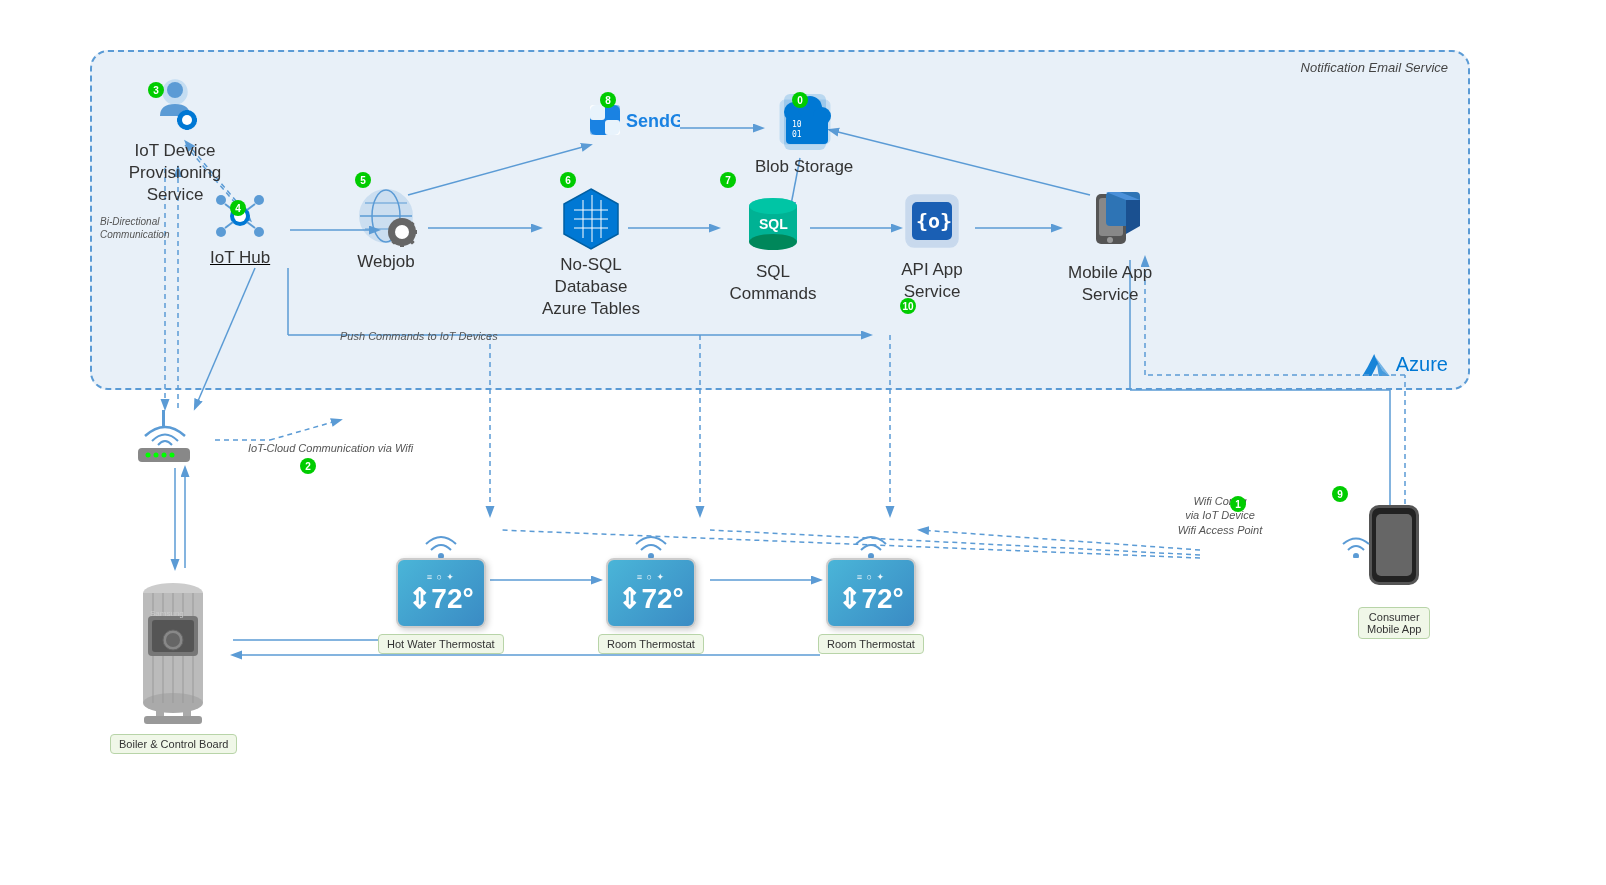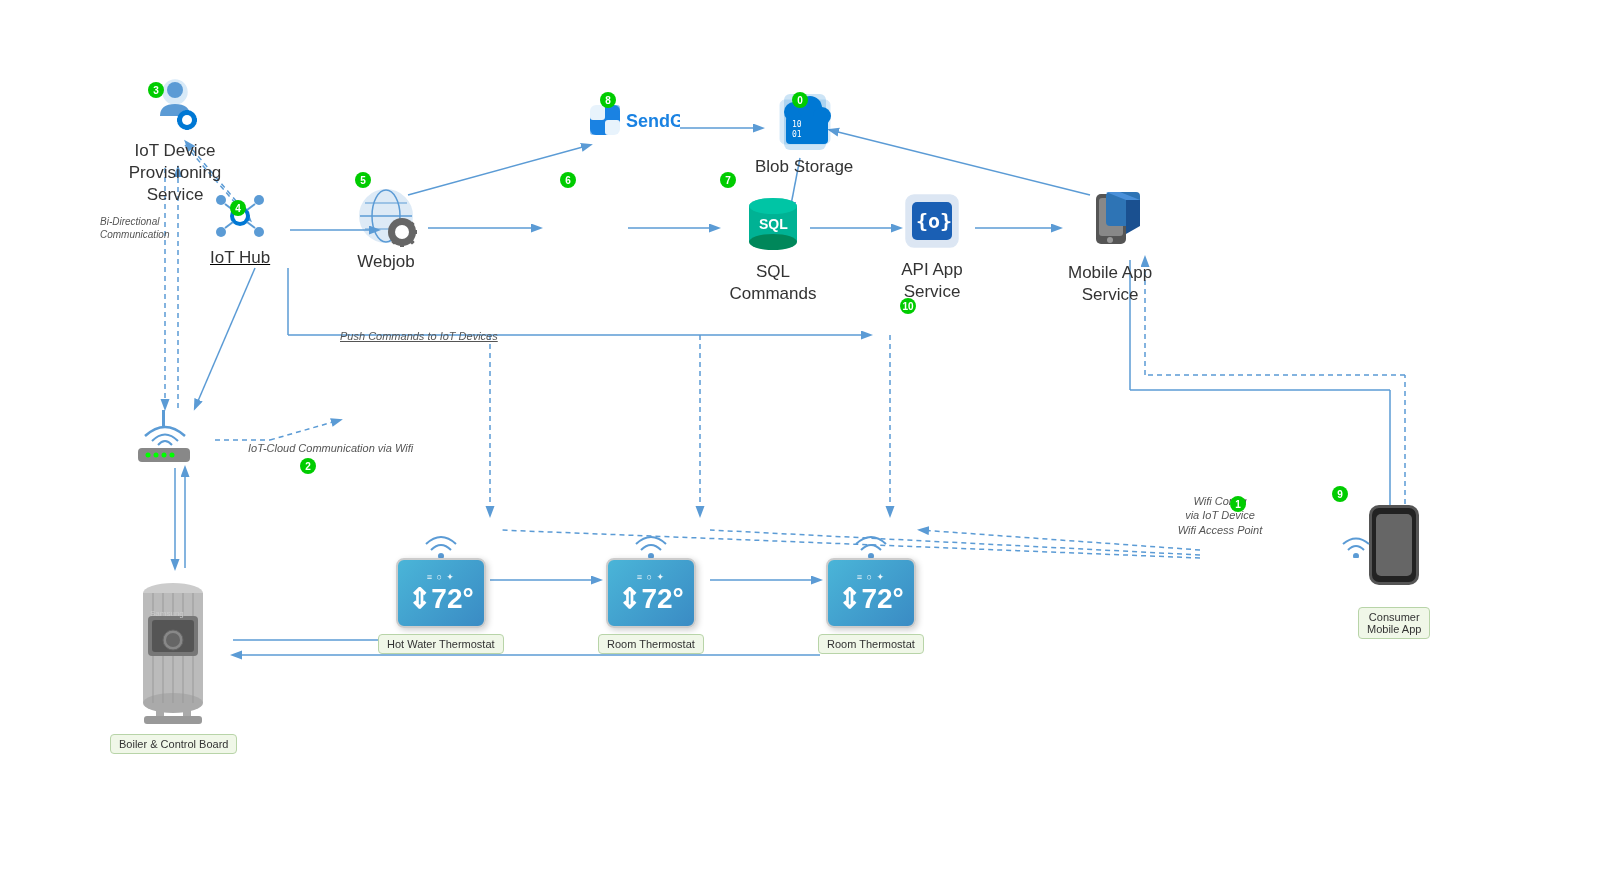--- a/index.html
+++ b/index.html
@@ -108,21 +108,20 @@
     }
 
     
     .push-commands-label {
       position: absolute;
       top: 330px;
       left: 340px;
       font-size: 11px;
       color: #555;
       font-style: italic;
-      text-decoration: underline;
     }
 
     
     .iot-cloud-label {
       position: absolute;
       top: 442px;
       left: 248px;
       font-size: 11px;
       color: #555;
       font-style: italic;
@@ -216,20 +215,32 @@
       height: 62px;
       background: #666;
       border-radius: 5px;
     }
   </style>
 </head>
 <body>
 
 <div class="diagram-container">
 
+  <div class="azure-box">
+    <div class="azure-label">Notification Email Service</div>
+
+    <div class="azure-logo">
+      <svg class="azure-logo-icon" viewBox="0 0 30 24">
+        <path d="M13 0 L6 14 L0 24 L10 24 L17 10 Z" fill="#0078d4" opacity="0.9"></path>
+        <path d="M15 4 L22 18 L30 24 L18 24 Z" fill="#0078d4" opacity="0.7"></path>
+        <path d="M13 0 L22 18 L30 24 L15 4 Z" fill="#0078d4" opacity="0.5"></path>
+      </svg>
+      <span class="azure-logo-text">Azure</span>
+    </div>
+  </div>
 
   <svg class="arrows-svg">
     <defs>
       <marker id="arrowBlue" markerWidth="8" markerHeight="8" refX="6" refY="3" orient="auto">
         <path d="M0,0 L0,6 L8,3 z" fill="#5b9bd5"></path>
       </marker>
       <marker id="arrowBlueR" markerWidth="8" markerHeight="8" refX="2" refY="3" orient="auto">
         <path d="M8,0 L8,6 L0,3 z" fill="#5b9bd5"></path>
       </marker>
       <marker id="arrowDarkBlue" markerWidth="8" markerHeight="8" refX="6" refY="3" orient="auto">
@@ -362,20 +373,34 @@
       <rect x="34" y="45" width="5" height="4" rx="1" fill="#666"></rect>
       <rect x="58" y="45" width="5" height="4" rx="1" fill="#666"></rect>
       <rect x="37" y="37" width="4" height="4" rx="1" fill="#666" transform="rotate(45 39 39)"></rect>
       <rect x="55" y="55" width="4" height="4" rx="1" fill="#666" transform="rotate(45 57 57)"></rect>
       <rect x="37" y="55" width="4" height="4" rx="1" fill="#666" transform="rotate(45 39 57)"></rect>
       <rect x="55" y="37" width="4" height="4" rx="1" fill="#666" transform="rotate(45 57 39)"></rect>
     </svg>
     <div class="component-label">Webjob</div>
   </div>
 
+  <div class="component" style="position:absolute;left:536px;top:185px;">
+    <svg width="70" height="65" viewBox="0 0 70 65">
+
+      <polygon points="35,4 62,19 62,49 35,64 8,49 8,19" fill="#0078d4" stroke="#005fa3" stroke-width="1.5"></polygon>
+
+      <line x1="18" y1="25" x2="52" y2="25" stroke="white" stroke-width="1"></line>
+      <line x1="18" y1="34" x2="52" y2="34" stroke="white" stroke-width="1"></line>
+      <line x1="18" y1="43" x2="52" y2="43" stroke="white" stroke-width="1"></line>
+      <line x1="27" y1="15" x2="27" y2="53" stroke="white" stroke-width="1"></line>
+      <line x1="36" y1="10" x2="36" y2="57" stroke="white" stroke-width="1"></line>
+      <line x1="45" y1="15" x2="45" y2="53" stroke="white" stroke-width="1"></line>
+    </svg>
+    <div class="component-label">No-SQL Database<br>Azure Tables</div>
+  </div>
 
   <div class="component" style="position:absolute;left:590px;top:97px;">
     <svg width="90" height="42" viewBox="0 0 90 42">
 
       <rect x="0" y="8" width="30" height="30" rx="6" fill="#1a82e2"></rect>
       <rect x="0" y="8" width="15" height="15" rx="3" fill="white" opacity="0.9"></rect>
       <rect x="15" y="23" width="15" height="15" rx="3" fill="white" opacity="0.9"></rect>
       <rect x="0" y="23" width="15" height="15" rx="3" fill="#1a82e2" opacity="0.5"></rect>
       <rect x="15" y="8" width="15" height="15" rx="3" fill="#1a82e2" opacity="0.5"></rect>
 

